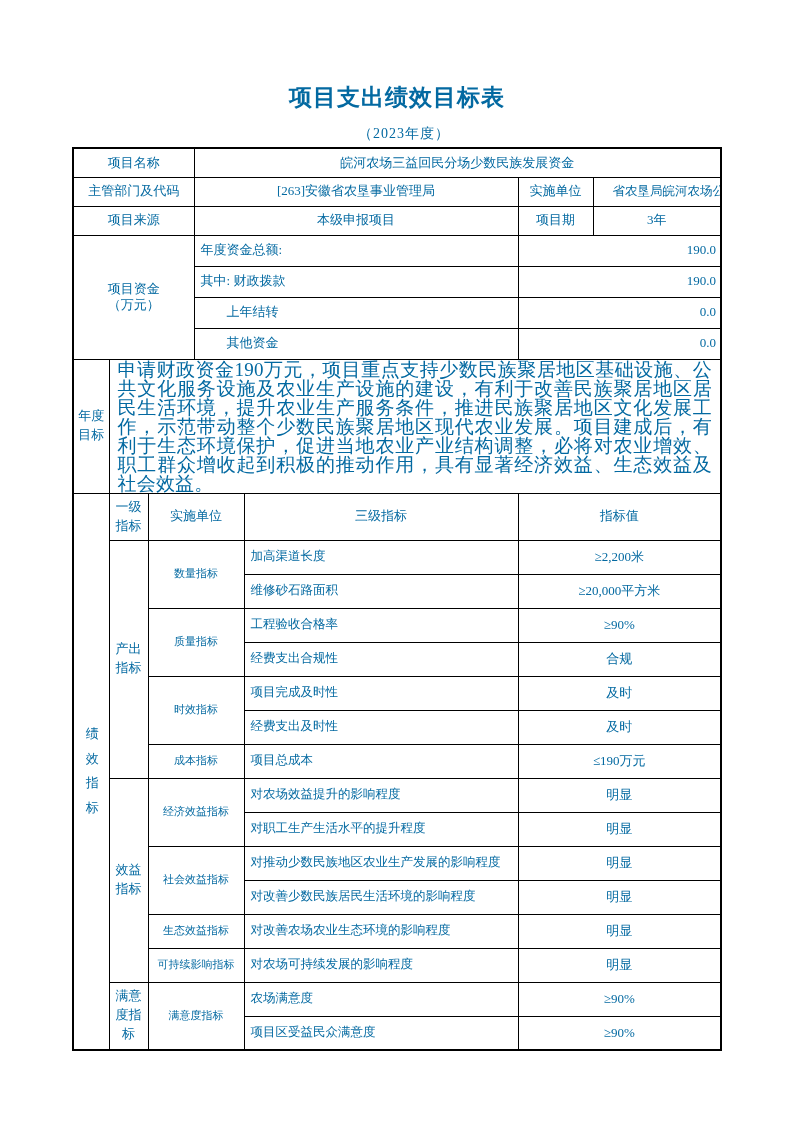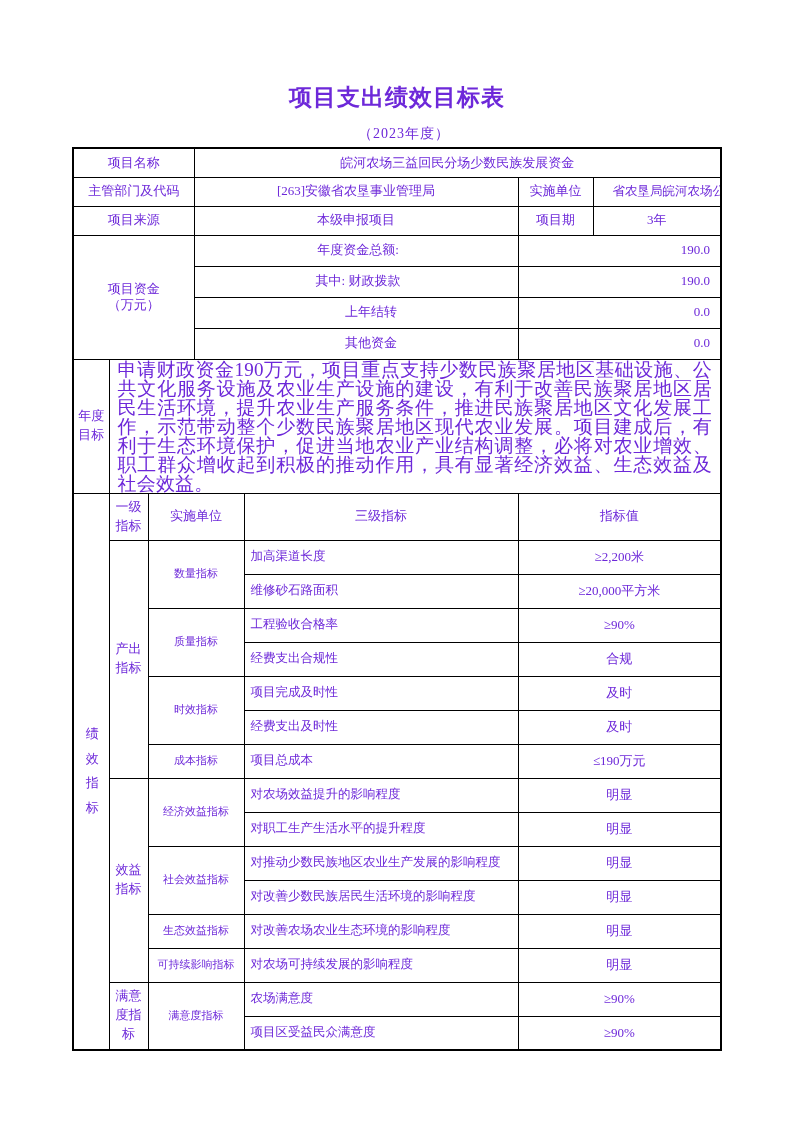--- a/index.html
+++ b/index.html
@@ -1,20 +1,20 @@
 <!DOCTYPE html>
 <html><head>
 <meta charset="utf-8">
 <style>
   html,body{margin:0;padding:0;background:#e8e8e8;}
   .page{
     position:relative;width:794px;height:1122px;background:#ffffff;
     margin:0 auto;overflow:hidden;
     font-family:"Liberation Serif","DejaVu Serif",serif;
-    color:#6d28d9;
+    color:#0369a1;
   }
   .doc-title{
     position:absolute;top:84px;left:0;width:100%;
     text-align:center;font-size:23px;font-weight:bold;line-height:28px;
     letter-spacing:1px;
   }
   .doc-subtitle{
     position:absolute;top:126px;left:7px;width:100%;
     text-align:center;font-size:14px;line-height:16px;letter-spacing:1px;
   }
@@ -27,22 +27,22 @@
     border:1px solid #000;
     font-size:13px;line-height:1.25;
     text-align:center;vertical-align:middle;
     padding:0 2px;overflow:hidden;
   }
   tr.r-top{height:29px;}
   tr.r-fund{height:31px;}
   tr.r-target{height:100px;}
   tr.r-ihead{height:47px;}
   tr.r-data{height:34px;}
-  td.left{text-align:center;padding-left:6px;margin-left:16px;}
-  td.right{text-align:right;padding-right:10px;}
+  td.left{text-align:left;padding-left:6px;margin-left:16px;}
+  td.right{text-align:right;padding-right:4px;}
   td.indent{padding-left:32px;}
   td.ba{word-break:break-all;line-height:1.45;}
   td.prelines{white-space:pre-line;}
   td.vert{padding:0;}
   td.vert .vtext{
     width:15px;margin:0 auto;word-break:break-all;
     font-size:13px;line-height:1.9;text-align:right;
   }
   td.target-text{
     text-align:justify;vertical-align:middle;

